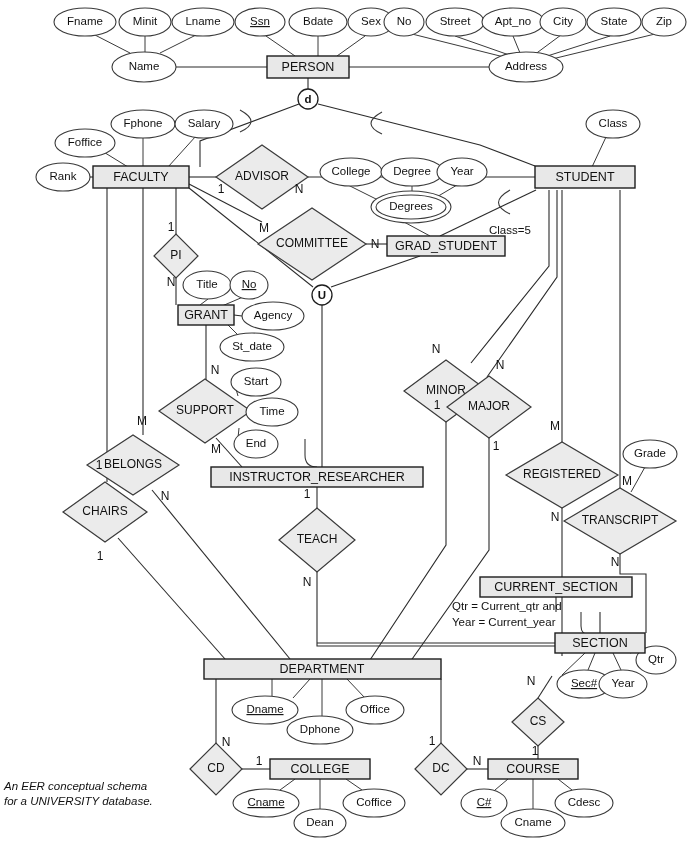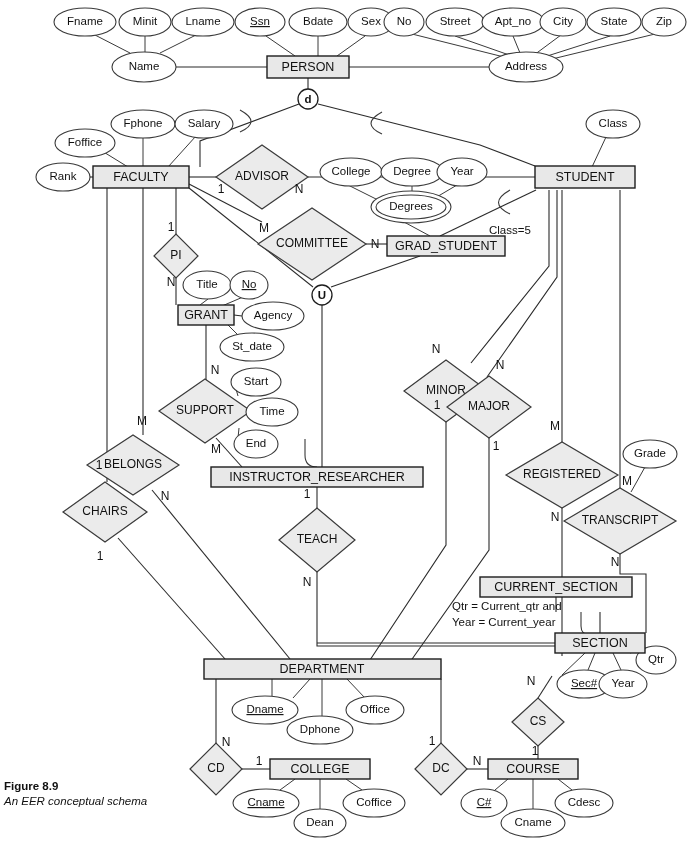--- a/index.html
+++ b/index.html
@@ -626,17 +626,17 @@
 
     <g>
       <text class="t-note" x="489" y="231">Class=5</text>
       <text class="t-note" x="452" y="607">Qtr = Current_qtr and</text>
       <text class="t-note" x="452" y="623">Year = Current_year</text>
     </g>
 
   </svg>
 
   <div class="caption">
-    <span class="fig-label">Figure 8.9</span>
     <span class="fig-line">An EER conceptual schema</span>
+    <span class="fig-line">for a UNIVERSITY database.</span>
   </div>
 
 </div>
 
 </body></html>

